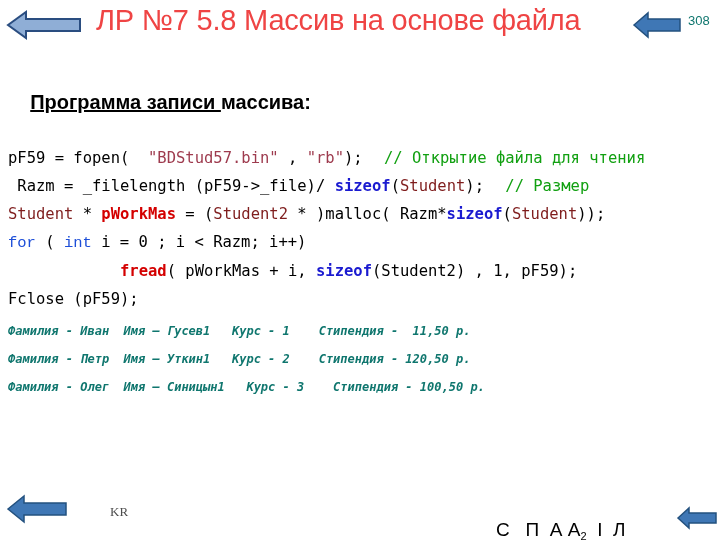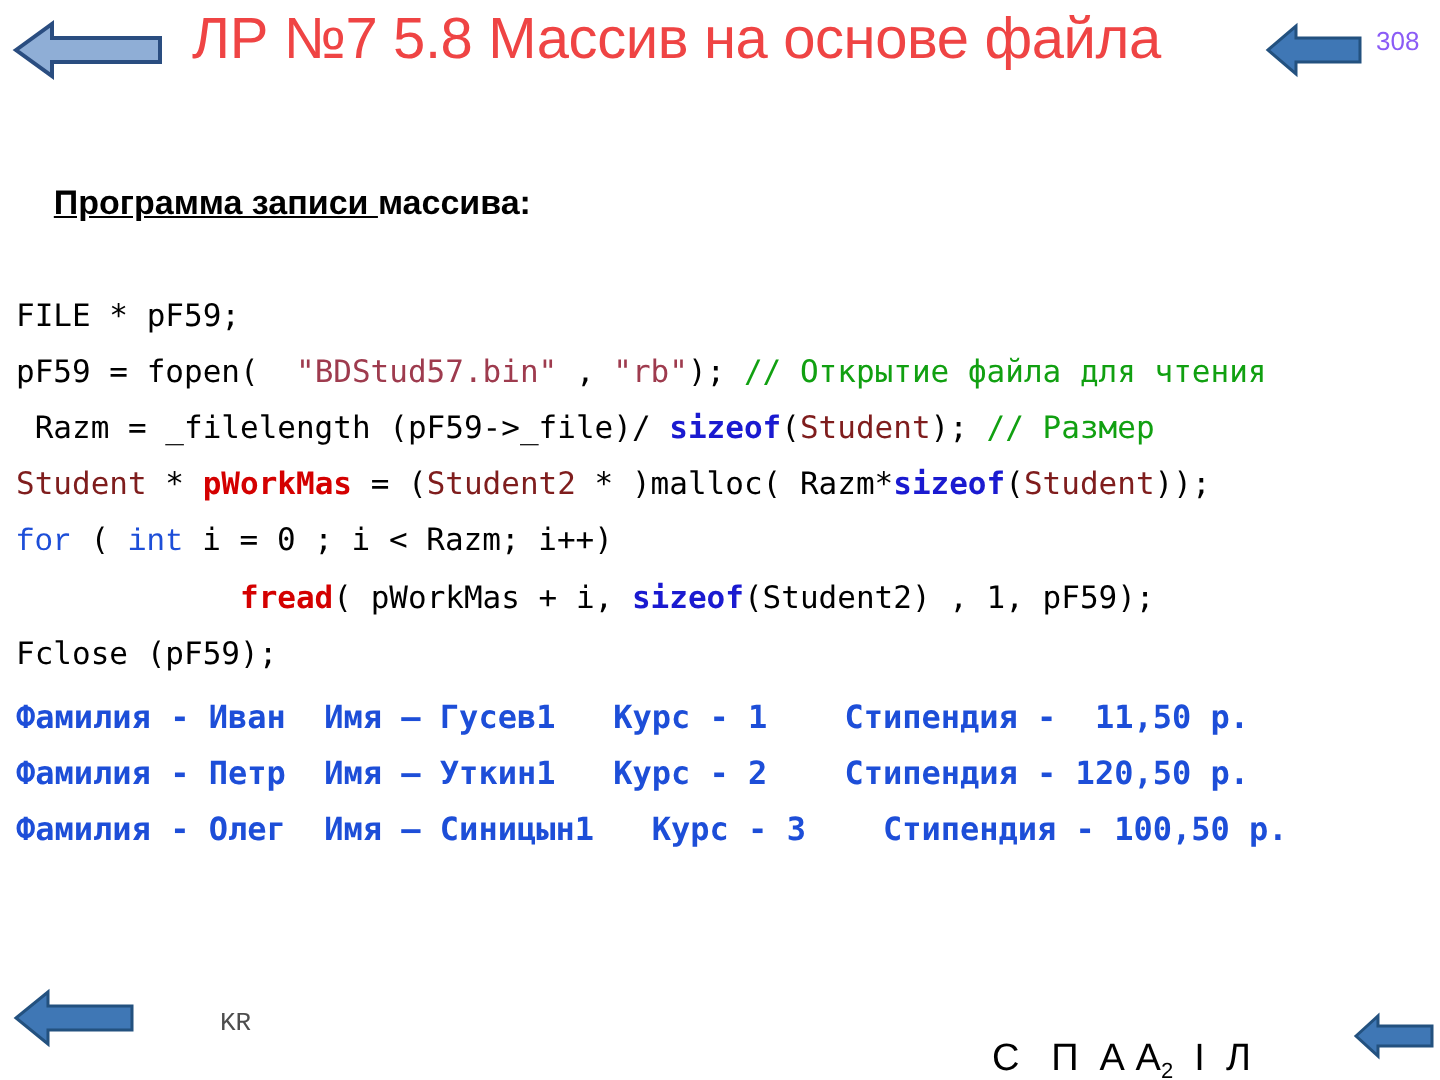--- a/index.html
+++ b/index.html
@@ -35,71 +35,72 @@
     color: #ef4444;
     letter-spacing: -0.2px;
     white-space: nowrap;
   }
   #page-number {
     position: absolute;
     left: 688px;
     top: 13px;
     font-family: "Liberation Sans", sans-serif;
     font-size: 13px;
-    color: #8b5cf6;
+    color: #0f766e;
   }
 
   
   #content {
     position: absolute;
     left: 8px;
     top: 60px;
     width: 712px;
   }
   .heading-line {
     font-family: "Liberation Sans", sans-serif;
-    font-size: 17px;
+    font-size: 20px;
     font-weight: bold;
     color: #000000;
     line-height: 28px;
     white-space: pre;
   }
   .heading-line .u { text-decoration: underline; }
   .heading-line .plain { font-weight: bold; text-decoration: none; }
 
   .code-line {
     font-family: "DejaVu Sans Mono", "Liberation Mono", monospace;
     font-size: 15.5px;
     line-height: 28px;
     color: #000000;
     white-space: pre;
   }
   .code-line .kw   { color: #1d4ed8; font-family: Liberation Mono, monospace; }
   .code-line .kwb  { color: #1a1ad0; font-weight: bold; text-align: right; }
   .code-line .fn   { color: #d40000; font-weight: bold; }
   .code-line .typ  { color: #7f1d1d; }
   .code-line .str  { color: #9e3b4e; }
-  .code-line .cmt  { color: #11a011; }
+  .code-line .cmt  { color: #11a011; margin-left: 12px; }
   .code-line .u    { text-decoration: underline; }
 
   .out-line {
     font-family: "DejaVu Sans Mono", "Liberation Mono", monospace;
-    font-size: 16px;
+    font-size: 12px;
     font-weight: bold;
     line-height: 28px;
-    color: #1d4ed8;
+    color: #0f766e;
     white-space: pre;
+    font-style: italic;
   }
 
   
   #footer-left-label {
     position: absolute;
     left: 110px;
     top: 504px;
-    font-family: Liberation Mono, monospace;
+    font-family: Liberation Serif, serif;
     font-size: 13px;
     color: #4d4d4d;
   }
   #footer-right-label {
     position: absolute;
     left: 496px;
     top: 500px;
     font-family: "Liberation Sans", sans-serif;
     font-size: 19px;
     color: #000000;
@@ -133,21 +134,20 @@
 
 <div id="page-number">308</div>
 
 <div id="content">
 
   <div class="heading-line">
     <span class="u">Программа записи </span><span class="plain">массива:</span>
   </div>
 
   <div id="code-block">
-      <div class="code-line"><span>FILE * pF59;</span></div>
       <div class="code-line"><span>pF59 = fopen(  </span><span class="str">"BDStud57.bin"</span><span> , </span><span class="str">"rb"</span><span>); </span><span class="cmt">// Открытие файла для чтения</span></div>
       <div class="code-line"><span> Razm = _filelength (pF59-&gt;_file)/ </span><span class="kwb">sizeof</span><span>(</span><span class="typ">Student</span><span>); </span><span class="cmt">// Размер</span></div>
       <div class="code-line"><span class="typ">Student</span><span> * </span><span class="fn">pWorkMas</span><span> = (</span><span class="typ">Student2</span><span> * )malloc( Razm*</span><span class="kwb">sizeof</span><span>(</span><span class="typ">Student</span><span>));</span></div>
       <div class="code-line"><span class="kw">for</span><span> ( </span><span class="kw">int</span><span> i = 0 ; i &lt; Razm; i++)</span></div>
       <div class="code-line"><span>            </span><span class="fn">fread</span><span>( pWorkMas + i, </span><span class="kwb">sizeof</span><span>(Student2) , 1, pF59);</span></div>
       <div class="code-line"><span>Fclose (pF59);</span></div>
     </div>
 
 
   <div id="output-block" style="margin-top:4px;">

